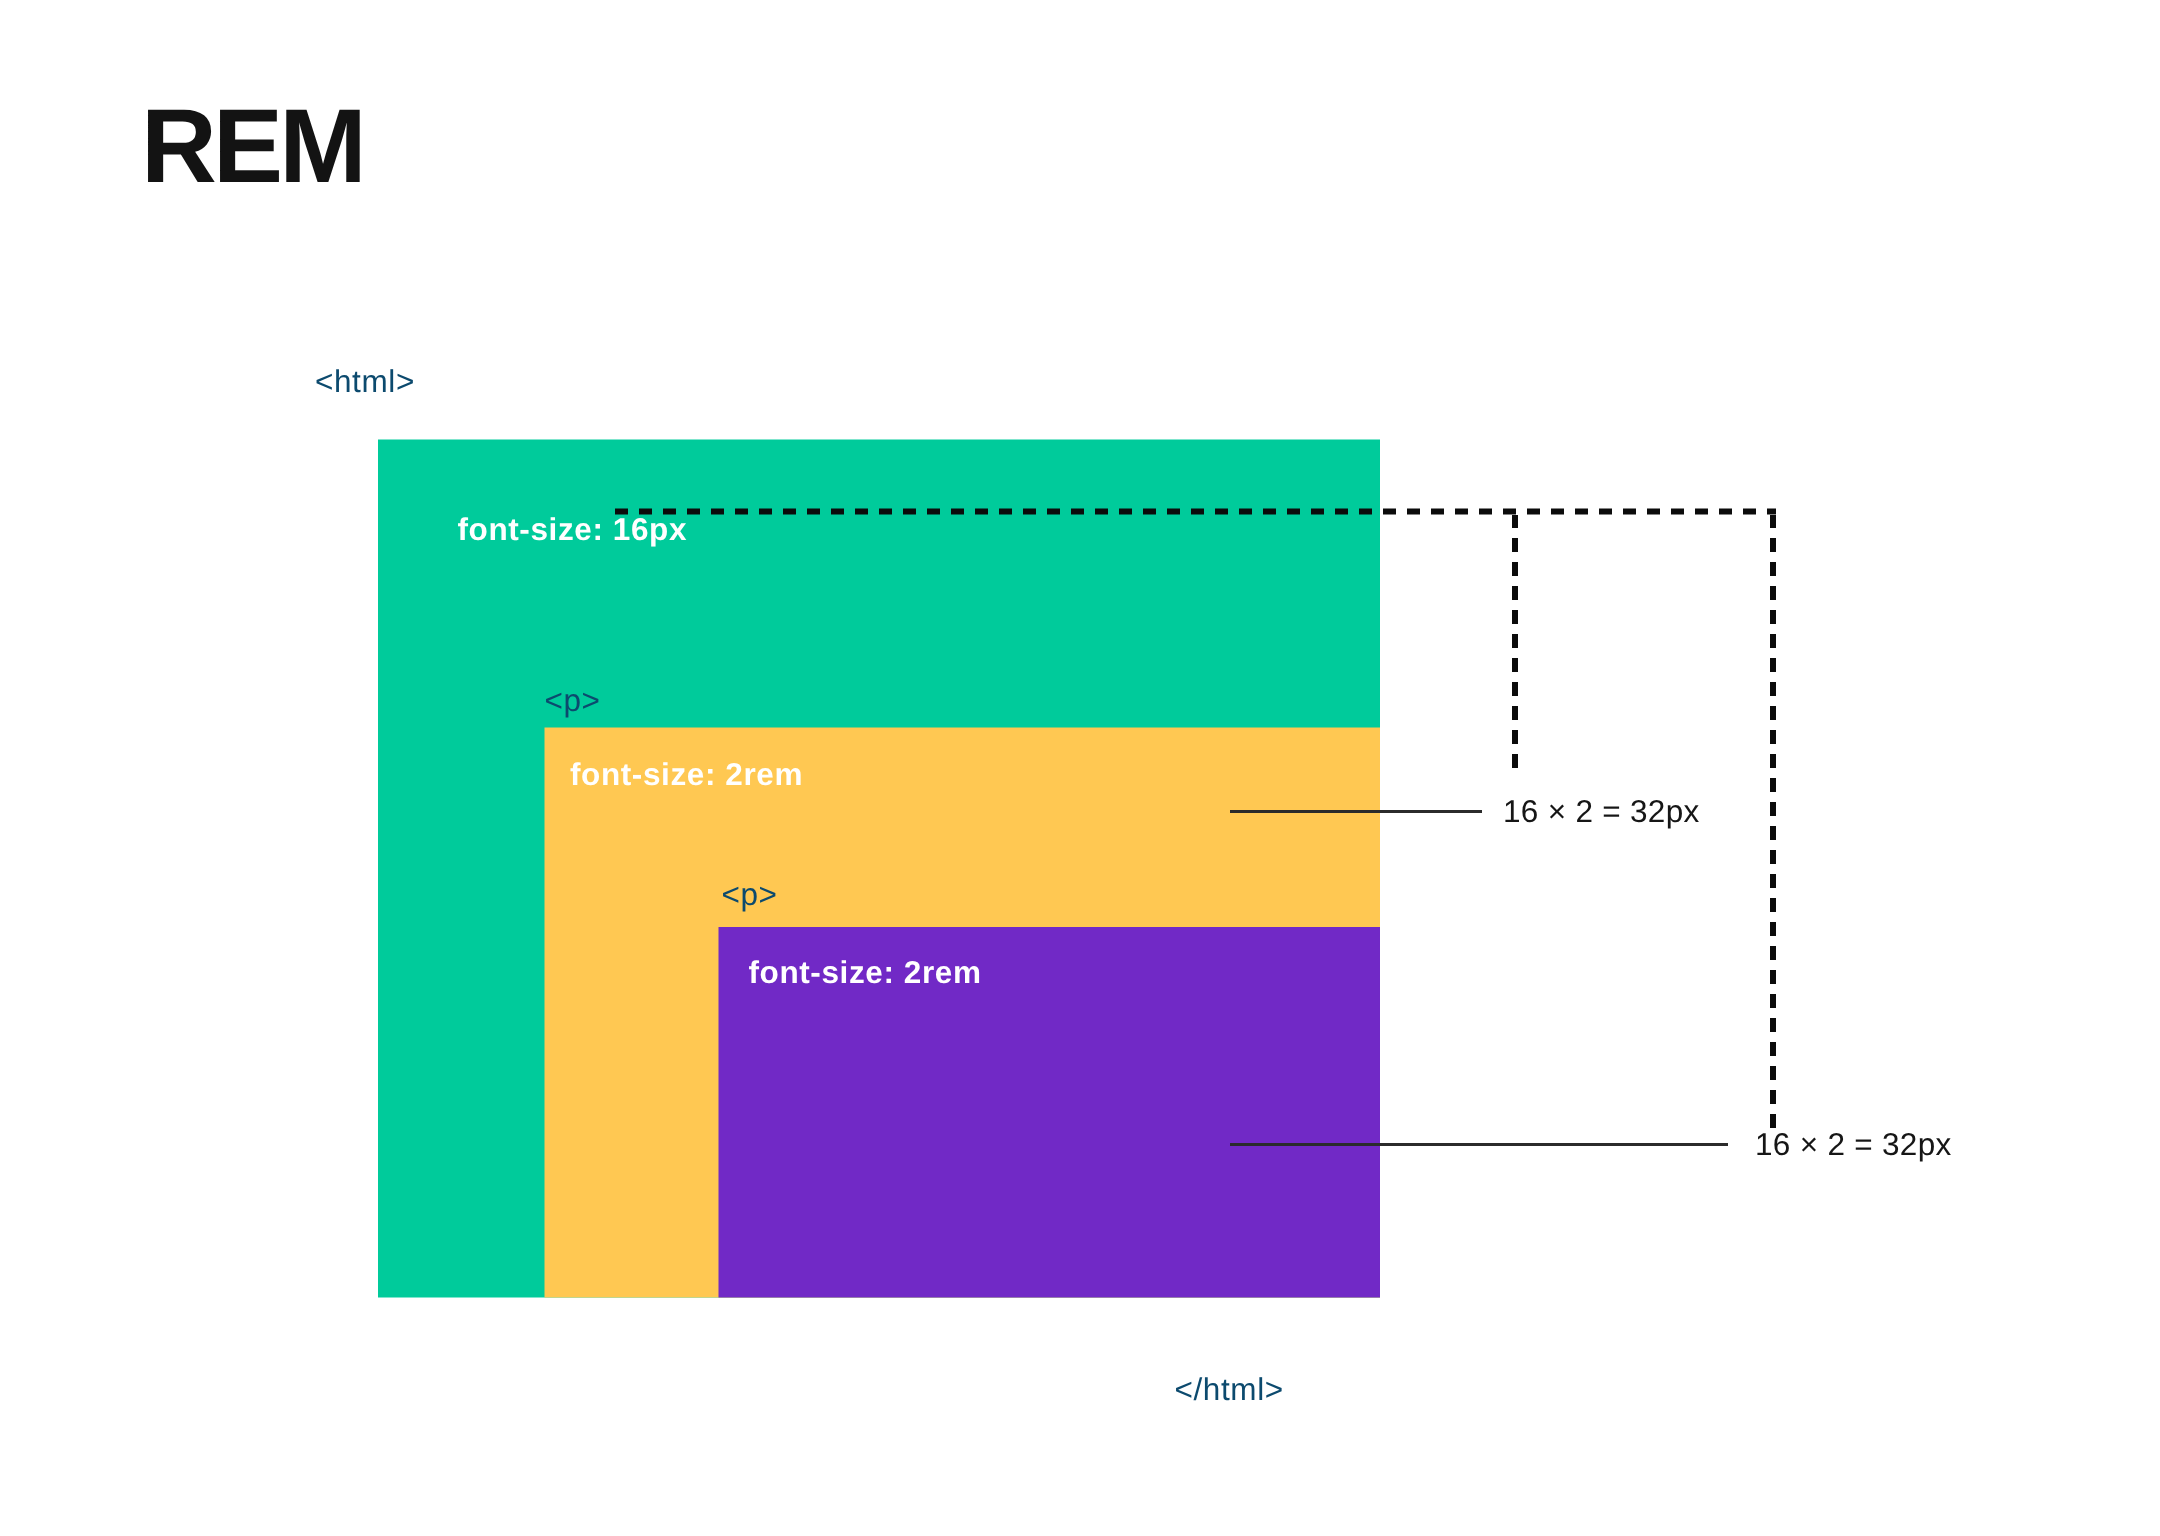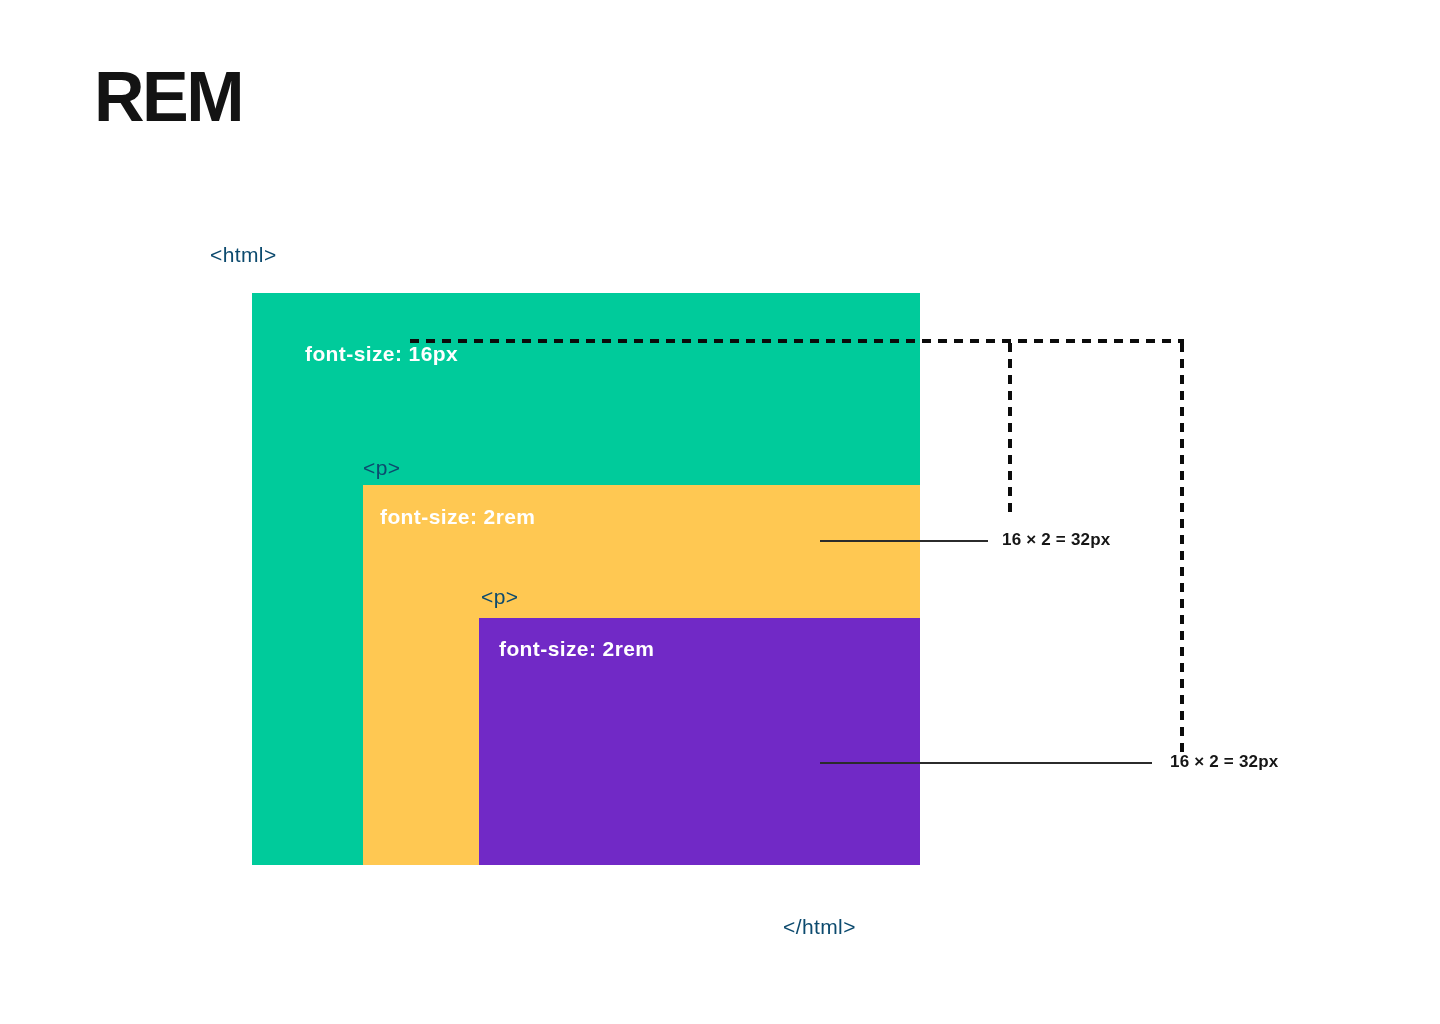--- a/index.html
+++ b/index.html
@@ -32,22 +32,22 @@
   .box-text {
     position: absolute;
     font-size: 21px;
     font-weight: bold;
     color: #FFFFFF;
     letter-spacing: 0.4px;
     line-height: 1;
     white-space: nowrap;
   }
   .annotation {
-    font-size: 17px;
-    font-weight: bold;
+    font-size: 21px;
+    font-weight: normal;
     color: #161616;
     letter-spacing: 0.2px;
     line-height: 1;
     white-space: nowrap;
   }
   .dash-h {
     height: 4px;
     background: repeating-linear-gradient(90deg, #0B0B0B 0 9px, transparent 9px 16px);
   }
   .dash-v {

